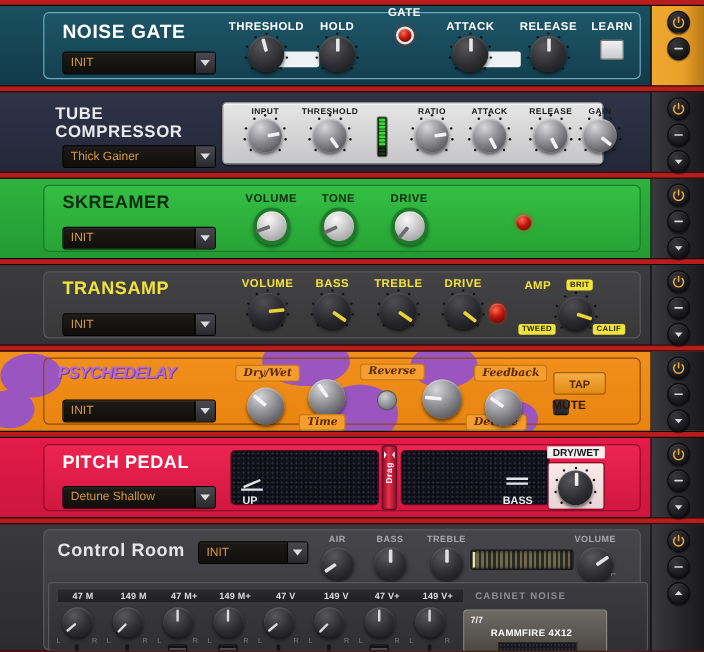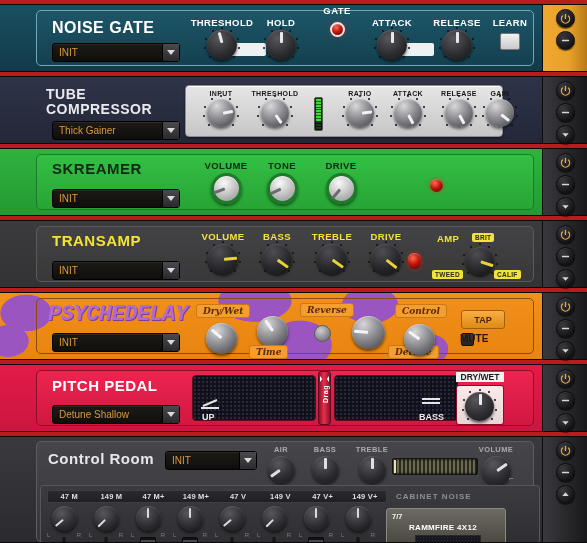--- a/index.html
+++ b/index.html
@@ -161,22 +161,22 @@
     background:
       radial-gradient(ellipse 42px 30px at 26px 20px, #9a55c0 60%, transparent 62%),
       radial-gradient(ellipse 34px 26px at 8px 48px, #9a55c0 60%, transparent 62%),
       radial-gradient(ellipse 60px 34px at 255px 8px, #9a55c0 60%, transparent 62%),
       radial-gradient(ellipse 52px 40px at 300px 52px, #9a55c0 60%, transparent 62%),
       radial-gradient(ellipse 46px 30px at 370px 12px, #9a55c0 60%, transparent 62%),
       radial-gradient(ellipse 30px 24px at 430px 56px, #9a55c0 60%, transparent 62%),
       linear-gradient(180deg,#f2901c,#e8840f);
   }
   #m-psy .inner-panel { background: transparent; border:1px solid #8a4a10; }
-  #m-psy .mod-title { left: 48px; top: 10px; color: #b06ad0; font-size: 22px;
-      font-family: Liberation Mono, monospace; font-style: italic; letter-spacing: -.5px;
+  #m-psy .mod-title { left: 48px; top: 10px; color: #b06ad0; font-size: 14px;
+      font-family: Liberation Sans, sans-serif; font-style: italic; letter-spacing: -.5px;
       text-shadow: 1px 1px 0 #7a3f9a; }
   #m-psy .preset { left: 52px; top: 40px; }
   .olabel {
     position: absolute; background: #f59d2e; color: #5a2a05;
     font-family: "DejaVu Serif", serif; font-weight: bold; font-style: italic;
     font-size: 9px; padding: 1px 6px; border-radius: 3px;
     border: 1px solid #c87a14; white-space: nowrap;
   }
   .tapbtn {
     position: absolute; background: linear-gradient(180deg,#f7ae45,#e08a12);
@@ -779,21 +779,21 @@
       <div class="olabel" style="left:300px;top:10px;">Reverse</div>
       <div style="position:absolute;left:314px;top:32px;width:17px;height:17px;border-radius:50%;background:radial-gradient(circle at 38% 30%,#cfcfd2,#7e7e84 70%,#4a4a50);border:1px solid #5a5a60;"></div>
 
       <div class="knob k-metal" style="position:absolute;left:352px;top:21px;width:33px;height:33px;">
         <div class="ptr" style="transform:rotate(-175deg)">
           <span style="width:14px;height:3px;background:#f4f4f6;left:1px;top:-1.5px;"></span>
         </div>
       </div>
       <div class="olabel" style="left:348px;top:52px;margin-left:40px;">Detune</div>
 
-      <div class="olabel" style="left:395px;top:11px;">Control</div>
+      <div class="olabel" style="left:395px;top:11px;">Feedback</div>
       <div class="knob k-metal" style="position:absolute;left:404px;top:29px;width:31px;height:31px;">
         <div class="ptr" style="transform:rotate(-145deg)">
           <span style="width:13px;height:3px;background:#f4f4f6;left:1px;top:-1.5px;"></span>
         </div>
       </div>
 
       <div class="tapbtn" style="left:461px;top:17px;width:44px;height:19px;">TAP</div>
       <div class="mutebox" style="left:461px;top:40px;"></div>
       <div class="mutetxt" style="left:460px;top:40px;">MUTE</div>
     </div>

